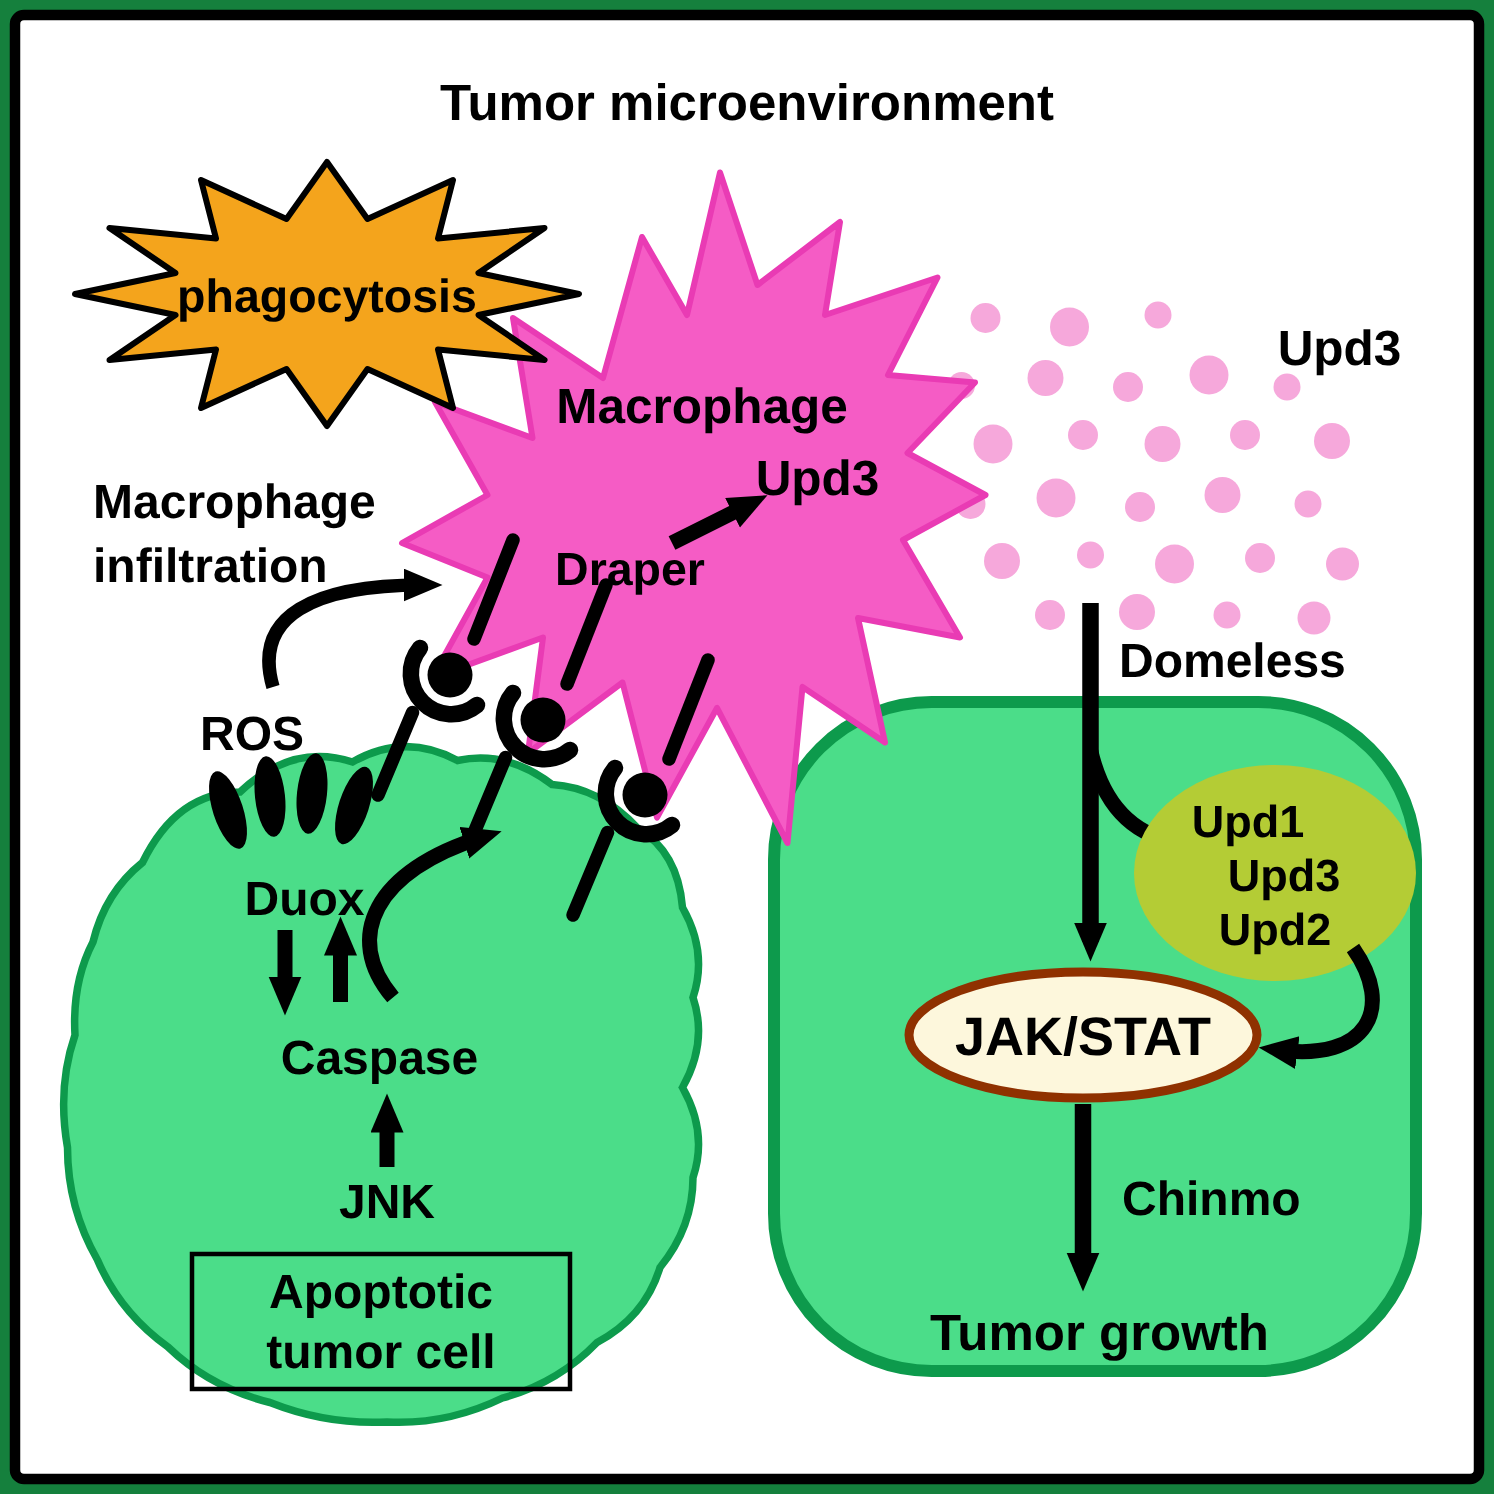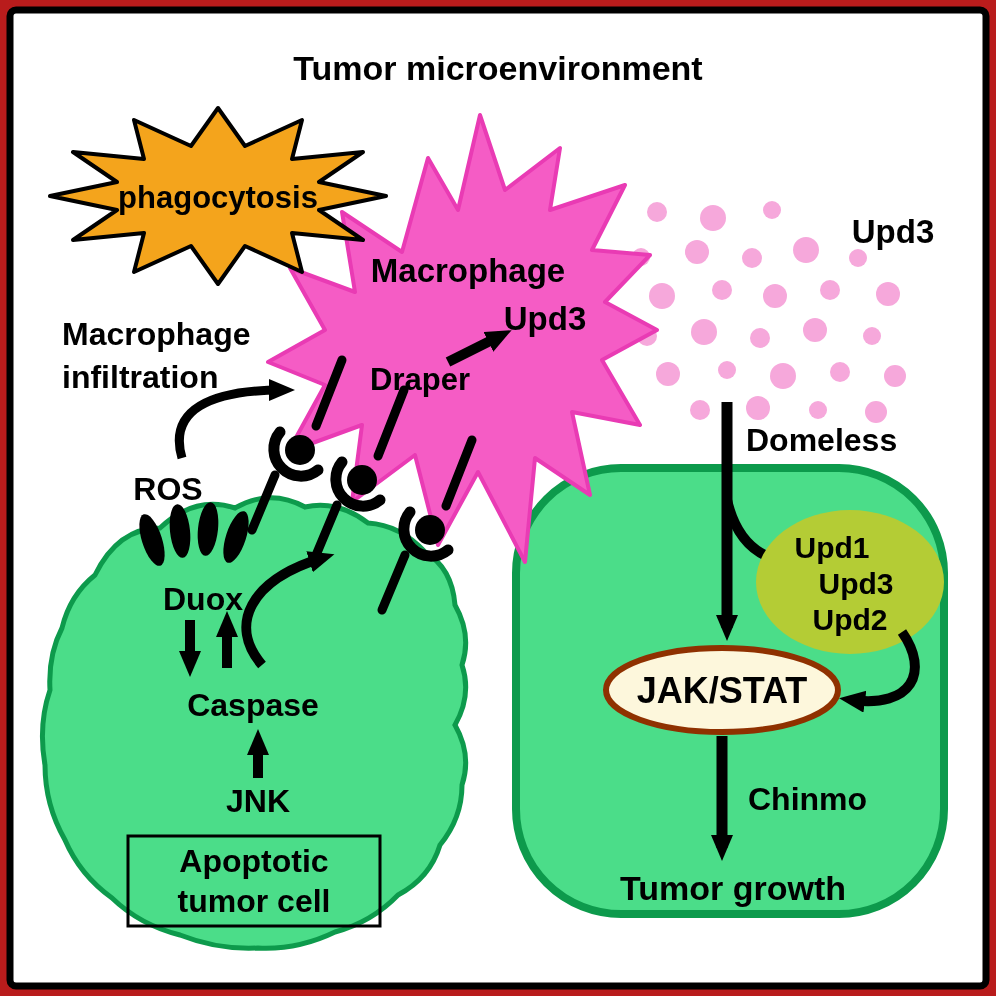--- a/index.html
+++ b/index.html
@@ -1,16 +1,16 @@
 <!DOCTYPE html>
 <html><head>
 <meta charset="utf-8">
 <style>
   html,body{margin:0;padding:0;background:#ffffff;}
-  .canvas{position:relative;width:996px;height:996px;background:#b91c1c;overflow:hidden;
+  .canvas{position:relative;width:996px;height:996px;background:#15803d;overflow:hidden;
           font-family:"Liberation Sans", sans-serif;}
   svg text{font-family:"Liberation Sans", sans-serif;font-weight:bold;fill:#000000;}
 </style>
 </head>
 <body>
 
 <div class="canvas">
 <svg width="996" height="996" viewBox="0 0 996 996">
   <defs>
     <marker id="ah" markerUnits="userSpaceOnUse" markerWidth="30" markerHeight="26" refX="13" refY="11" orient="auto">

